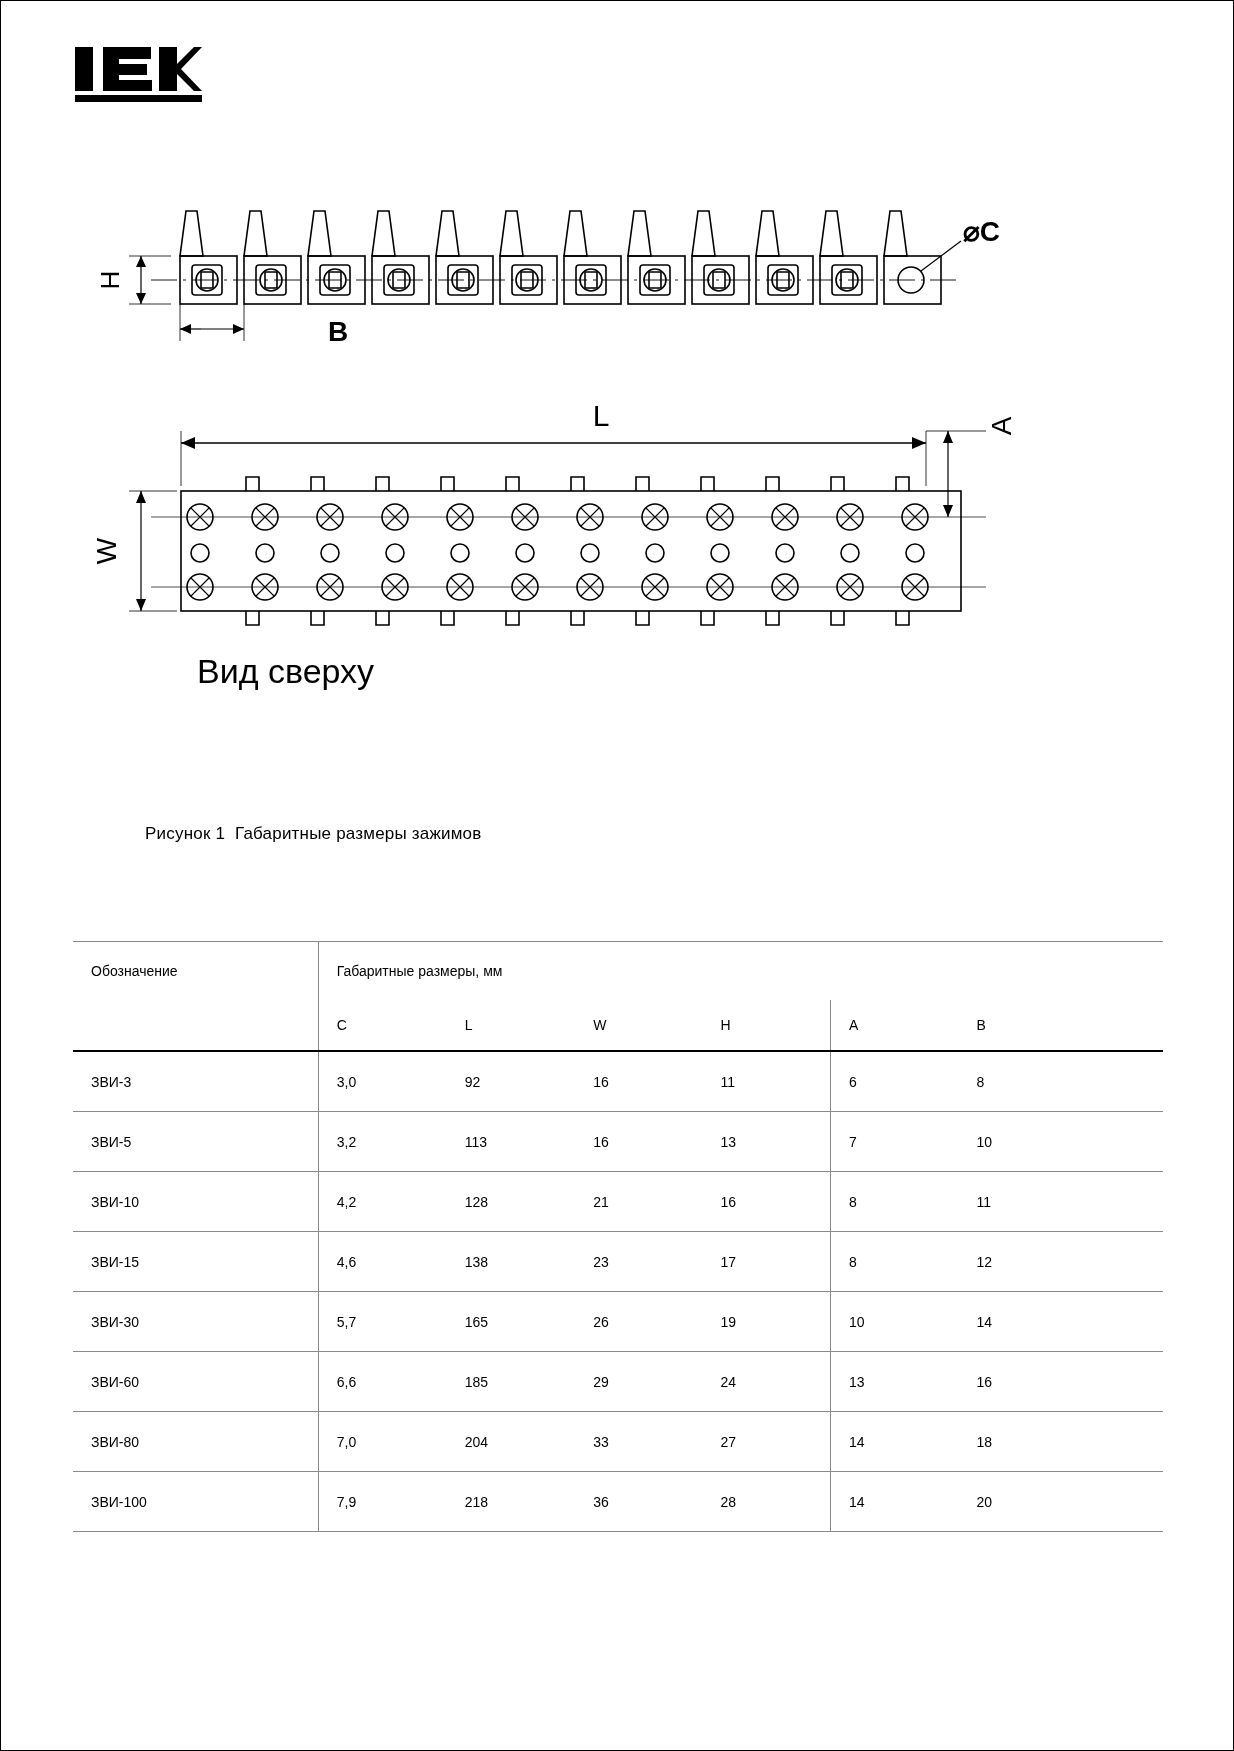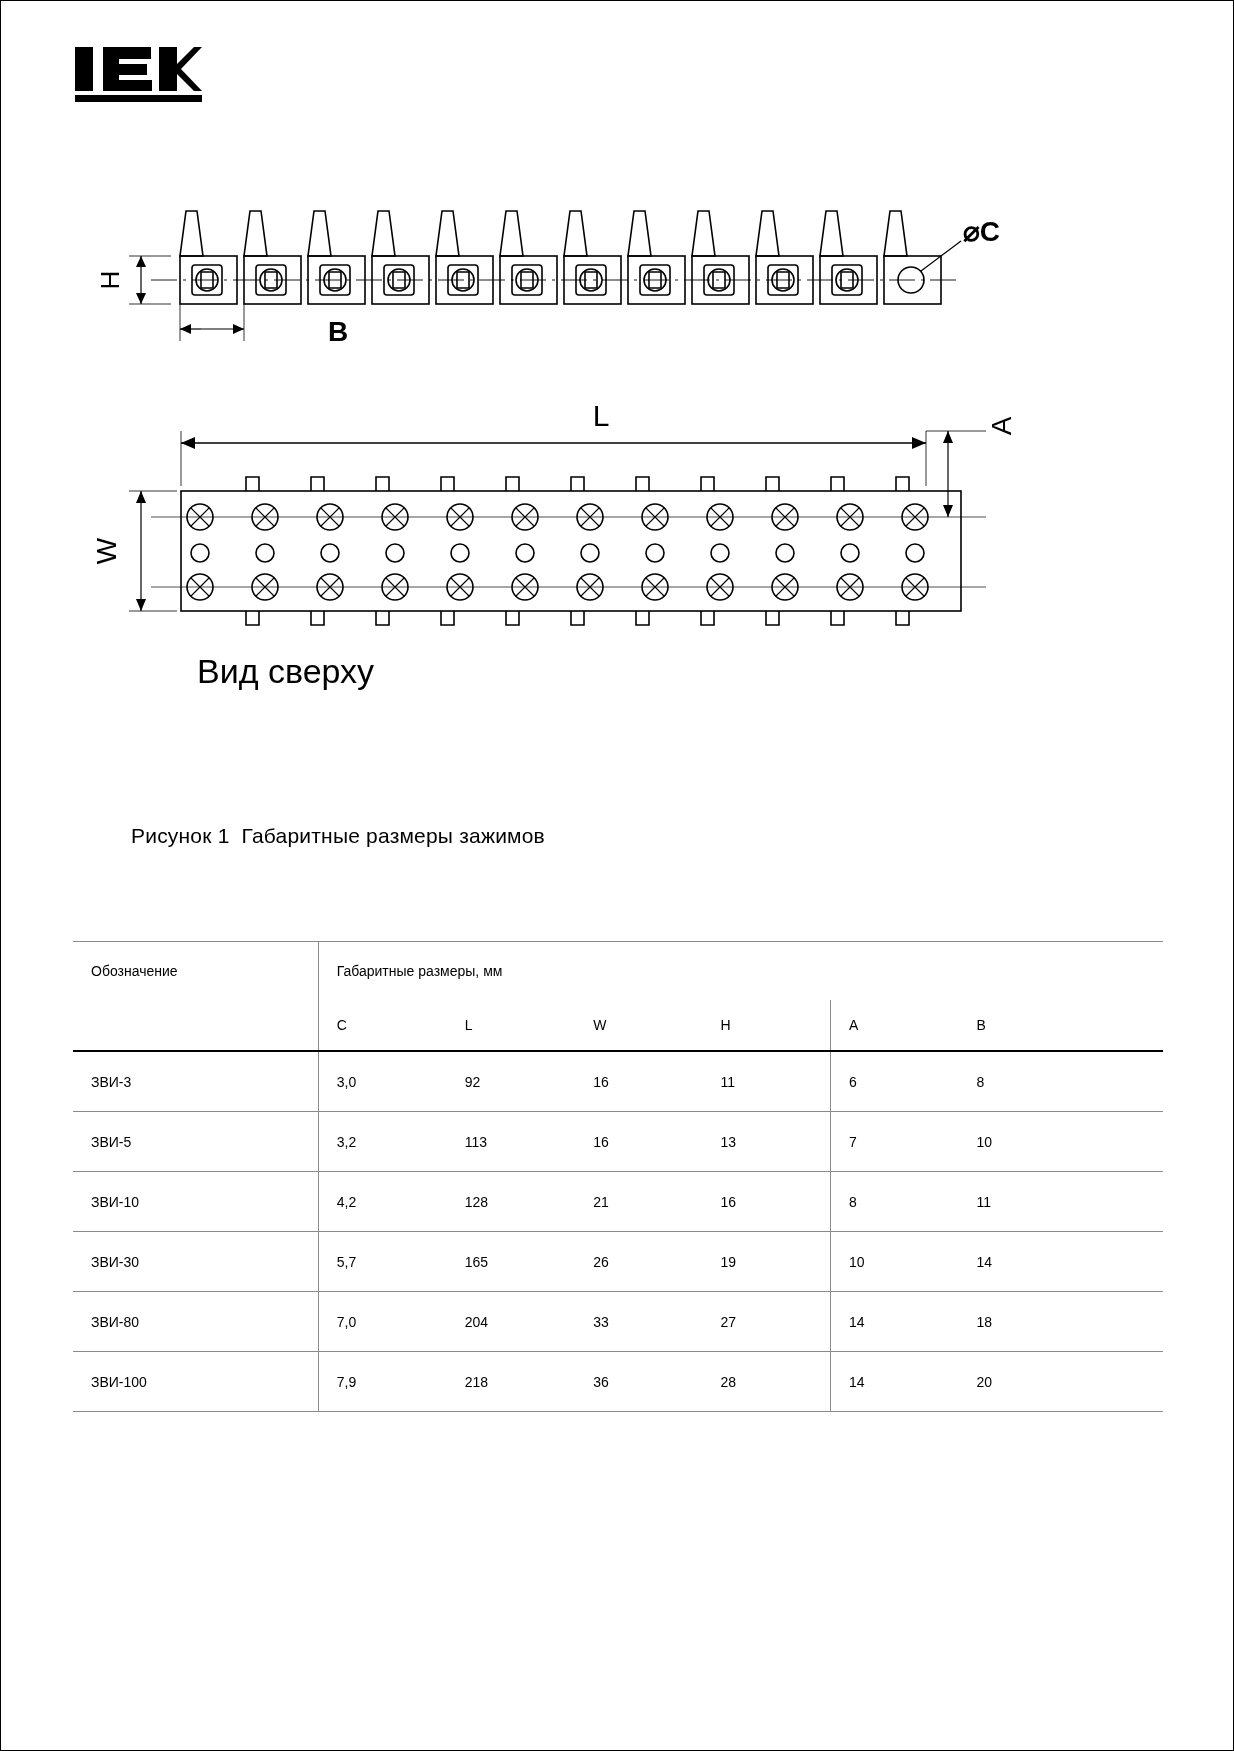--- a/index.html
+++ b/index.html
@@ -35,23 +35,23 @@
     position: absolute;
     left: 0;
     top: 180px;
     width: 1234px;
     height: 520px;
   }
 
   
   .caption {
     position: absolute;
-    left: 130px;
+    left: 144px;
     top: 823px;
-    font-size: 21px;
+    font-size: 17px;
     letter-spacing: 0.2px;
     white-space: pre;
   }
 
   
   .table-wrap {
     position: absolute;
     left: 72px;
     top: 940px;
     width: 1090px;
@@ -387,29 +387,47 @@
         <tr class="rowline">
           <td class="body-cell">ЗВИ-10</td>
           <td class="body-cell vsep">4,2</td>
           <td class="body-cell">128</td>
           <td class="body-cell">21</td>
           <td class="body-cell">16</td>
           <td class="body-cell vsep">8</td>
           <td class="body-cell">11</td>
         </tr>
         <tr class="rowline">
+          <td class="body-cell">ЗВИ-15</td>
+          <td class="body-cell vsep">4,6</td>
+          <td class="body-cell">138</td>
+          <td class="body-cell">23</td>
+          <td class="body-cell">17</td>
+          <td class="body-cell vsep">8</td>
+          <td class="body-cell">12</td>
+        </tr>
+        <tr class="rowline">
           <td class="body-cell">ЗВИ-30</td>
           <td class="body-cell vsep">5,7</td>
           <td class="body-cell">165</td>
           <td class="body-cell">26</td>
           <td class="body-cell">19</td>
           <td class="body-cell vsep">10</td>
           <td class="body-cell">14</td>
         </tr>
         <tr class="rowline">
+          <td class="body-cell">ЗВИ-60</td>
+          <td class="body-cell vsep">6,6</td>
+          <td class="body-cell">185</td>
+          <td class="body-cell">29</td>
+          <td class="body-cell">24</td>
+          <td class="body-cell vsep">13</td>
+          <td class="body-cell">16</td>
+        </tr>
+        <tr class="rowline">
           <td class="body-cell">ЗВИ-80</td>
           <td class="body-cell vsep">7,0</td>
           <td class="body-cell">204</td>
           <td class="body-cell">33</td>
           <td class="body-cell">27</td>
           <td class="body-cell vsep">14</td>
           <td class="body-cell">18</td>
         </tr>
         <tr class="rowline">
           <td class="body-cell">ЗВИ-100</td>

